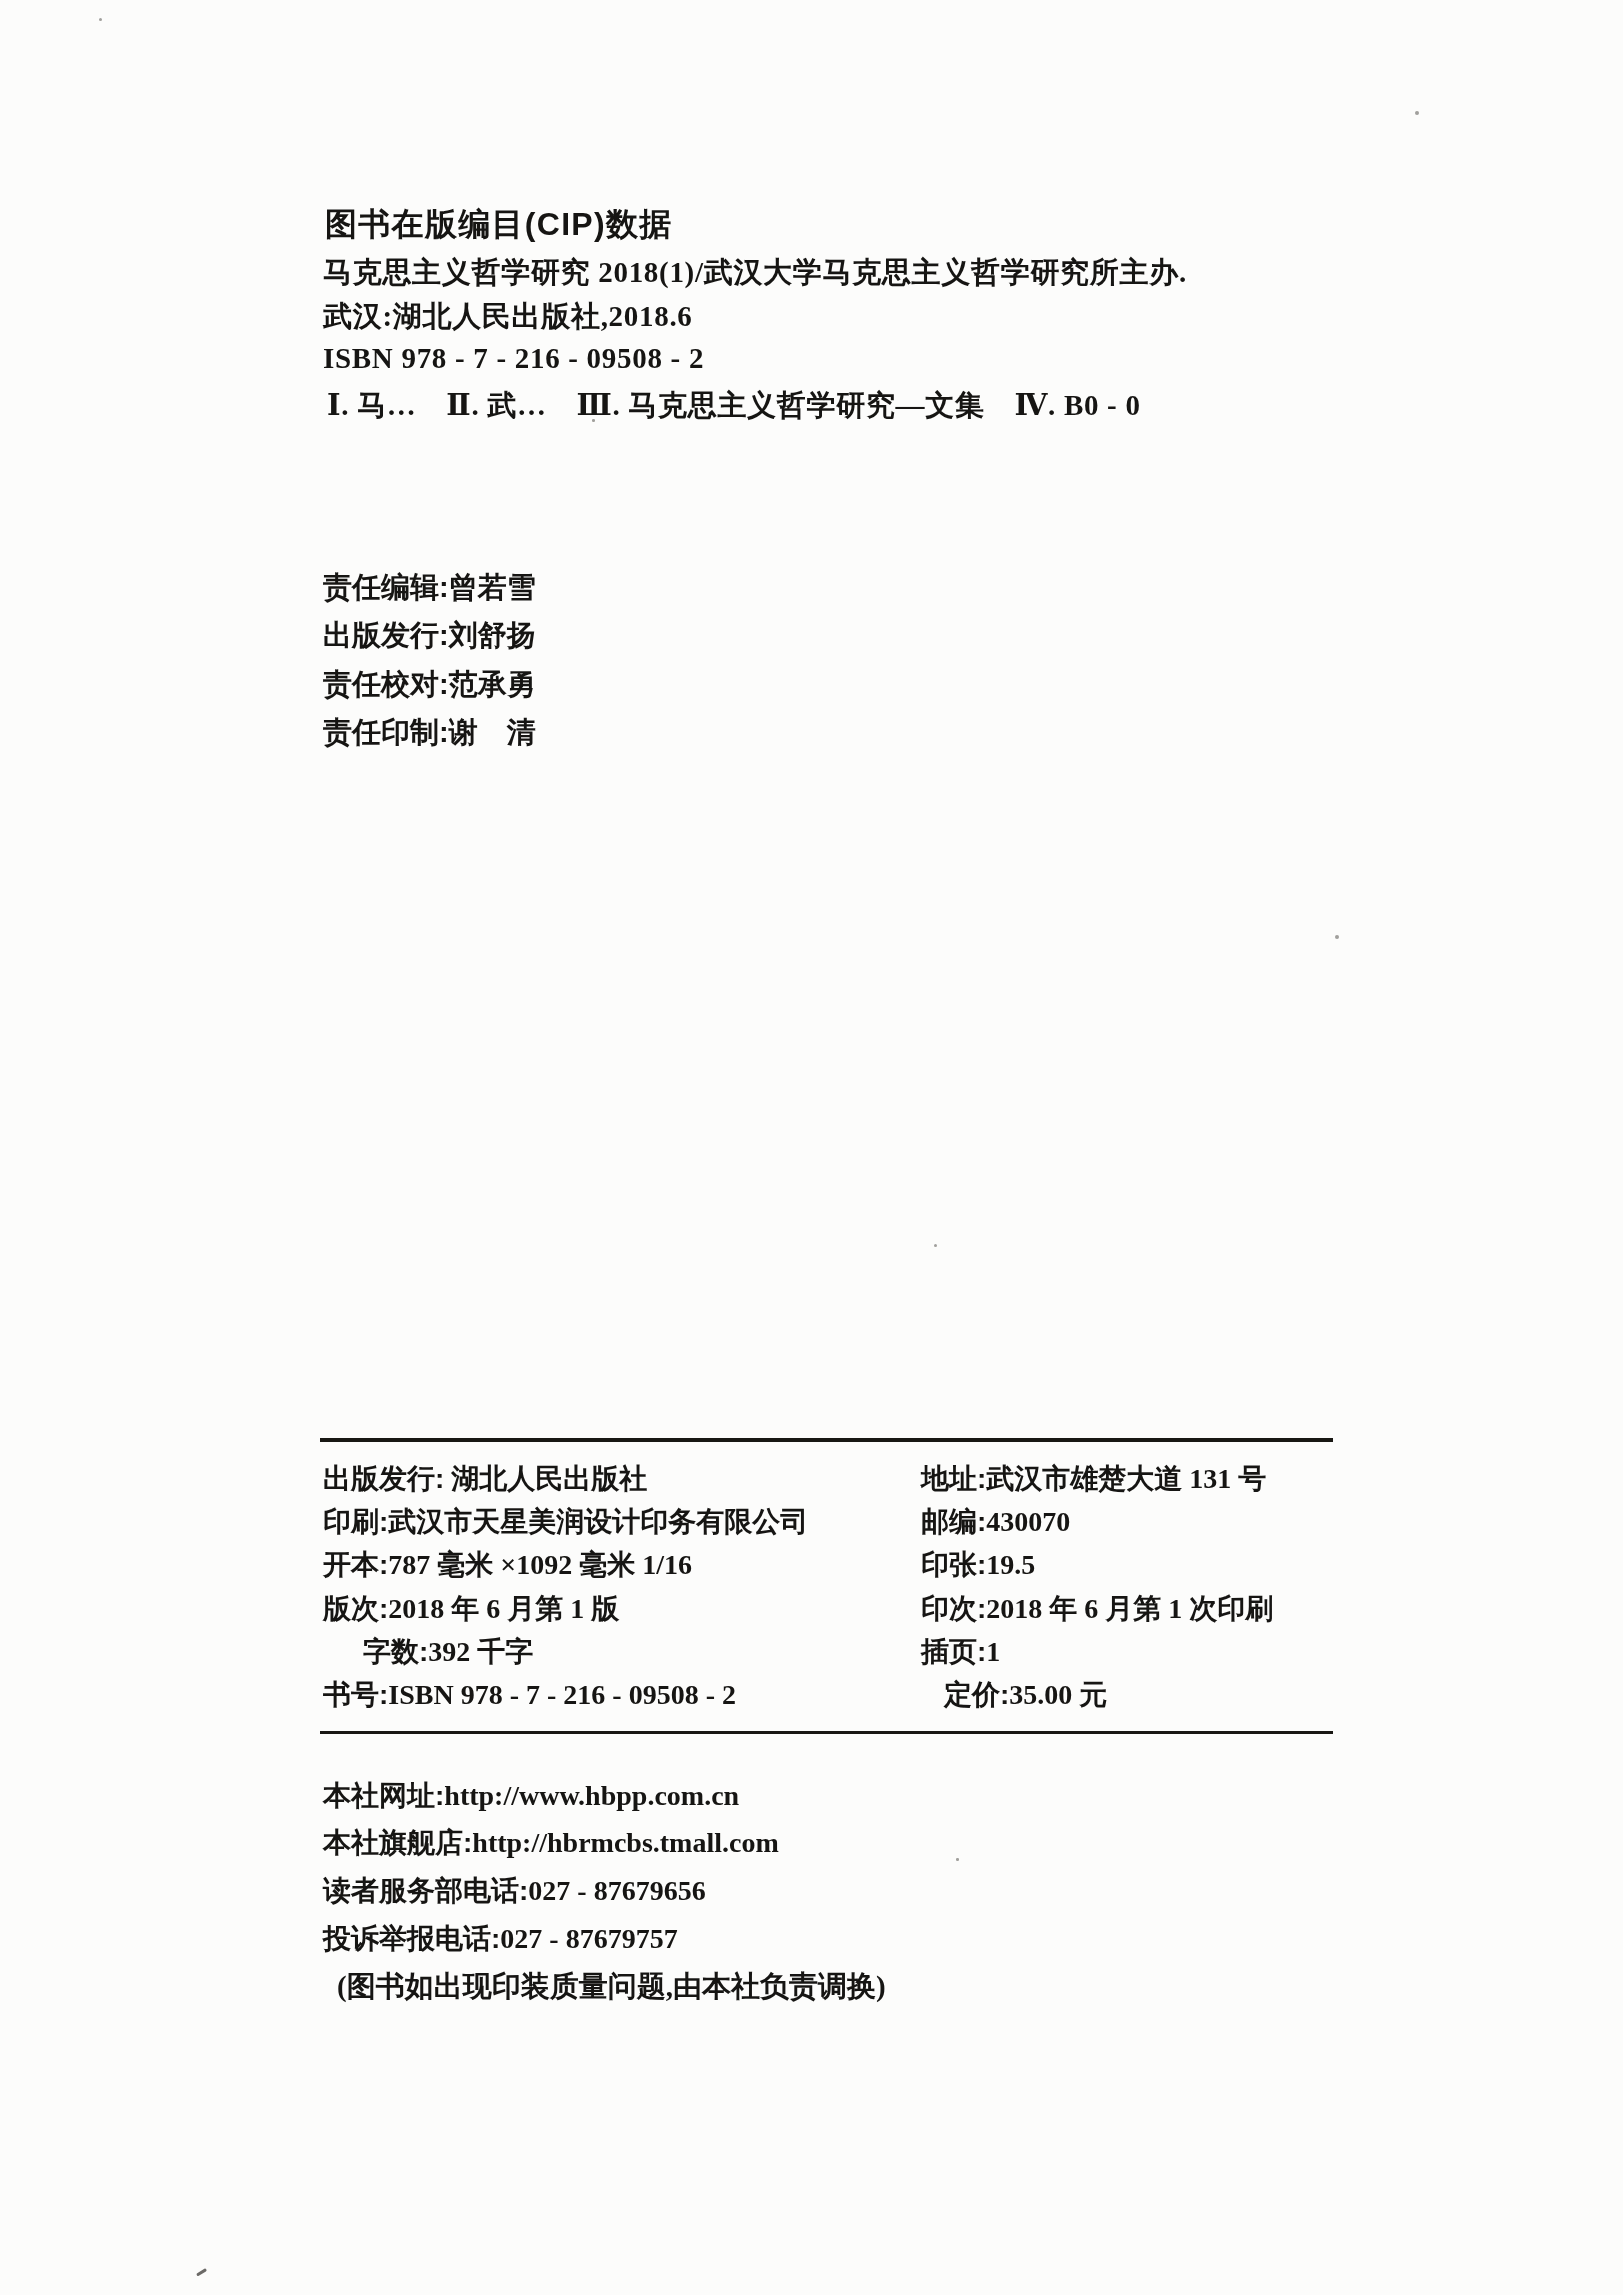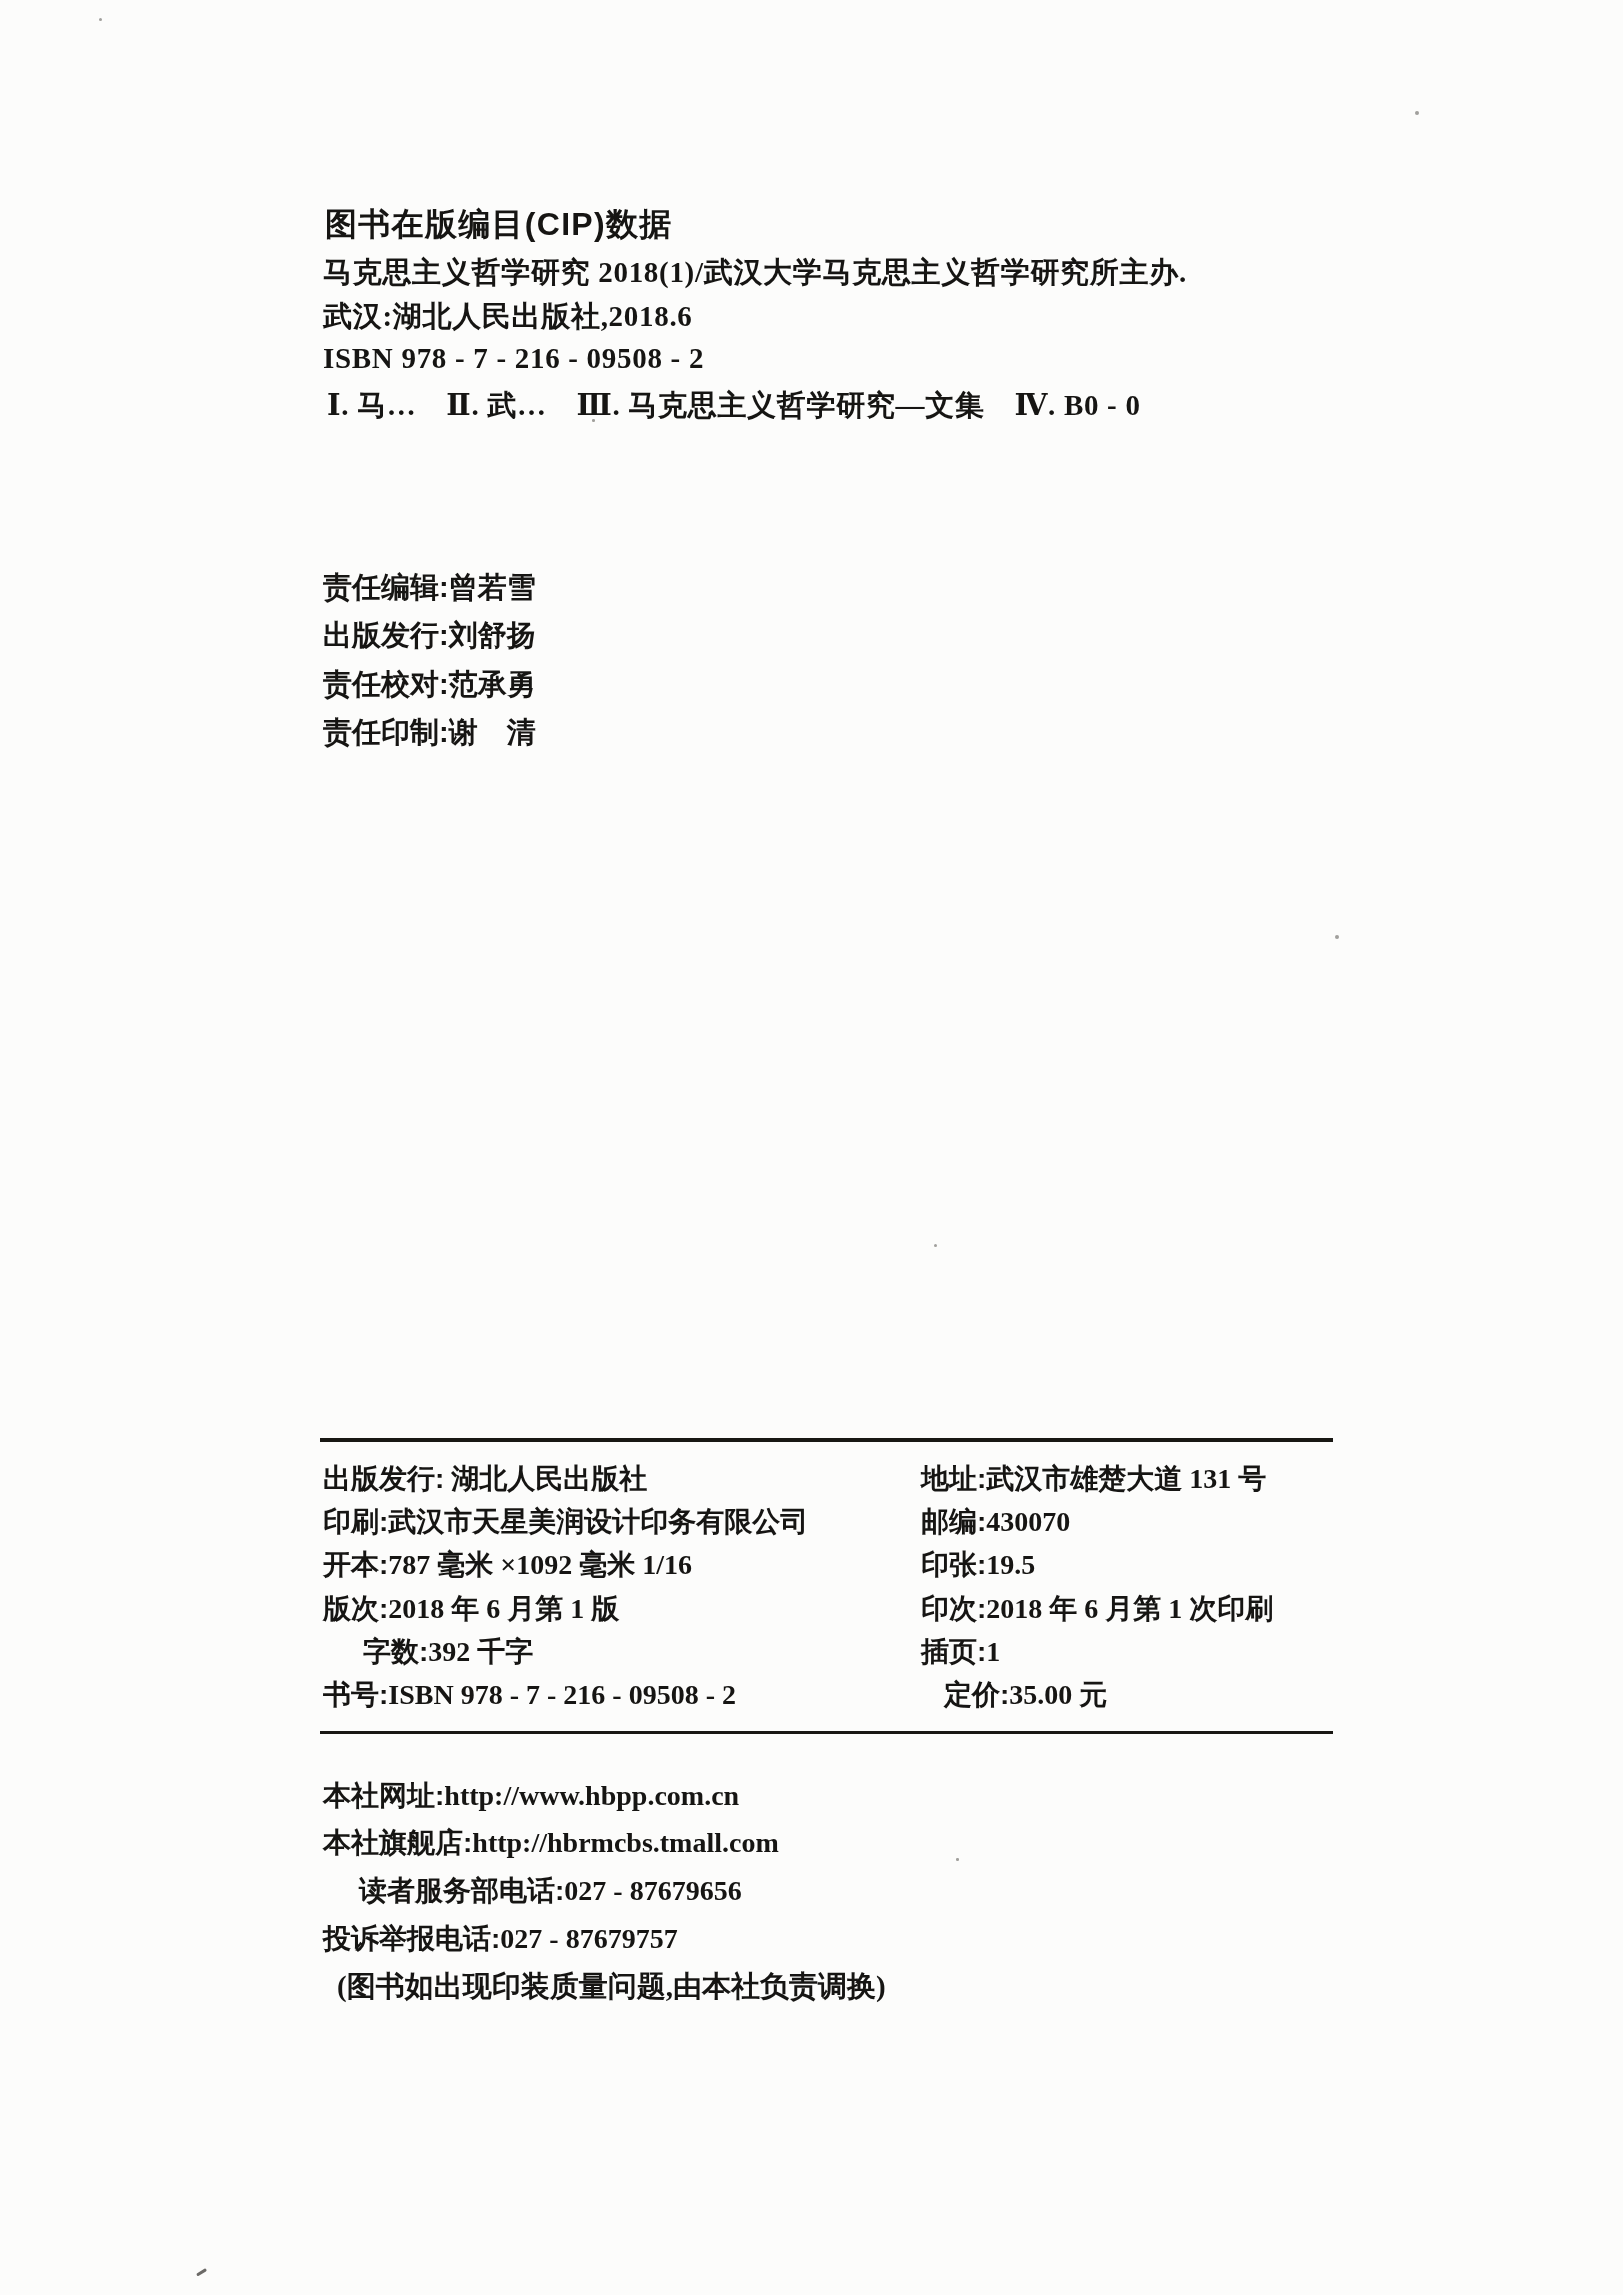--- a/index.html
+++ b/index.html
@@ -145,21 +145,21 @@
   </div>
 
   <div class="rule" style="top:1731px; height:3.3px;"></div>
 
   <div class="abs contact-row" style="left:323px; top:1824px;">
     <span class="lbl">本社旗舰店:</span><span class="val">http://hbrmcbs.tmall.com</span>
   </div>
   <div class="abs contact-row" style="left:323px; top:1777px;">
     <span class="lbl">本社网址:</span><span class="val">http://www.hbpp.com.cn</span>
   </div>
-  <div class="abs contact-row" style="left:323px; top:1872px;margin-left:36px;">
+  <div class="abs contact-row" style="left:323px; top:1872px;">
     <span class="lbl">读者服务部电话:</span><span class="val">027 - 87679656</span>
   </div>
   <div class="abs contact-row" style="left:323px; top:1920px;">
     <span class="lbl">投诉举报电话:</span><span class="val">027 - 87679757</span>
   </div>
   <div class="abs note-line" style="left:337px; top:1967px;text-align:center;">(图书如出现印装质量问题,由本社负责调换)</div>
 
   <div class="dot" style="left:99px; top:17.7px; width:3.3px; height:3.3px;"></div>
   <div class="dot" style="left:1415px; top:111px; width:3.9px; height:3.9px;"></div>
   <div class="dot" style="left:592px; top:419px; width:2.6px; height:2.6px;"></div>

